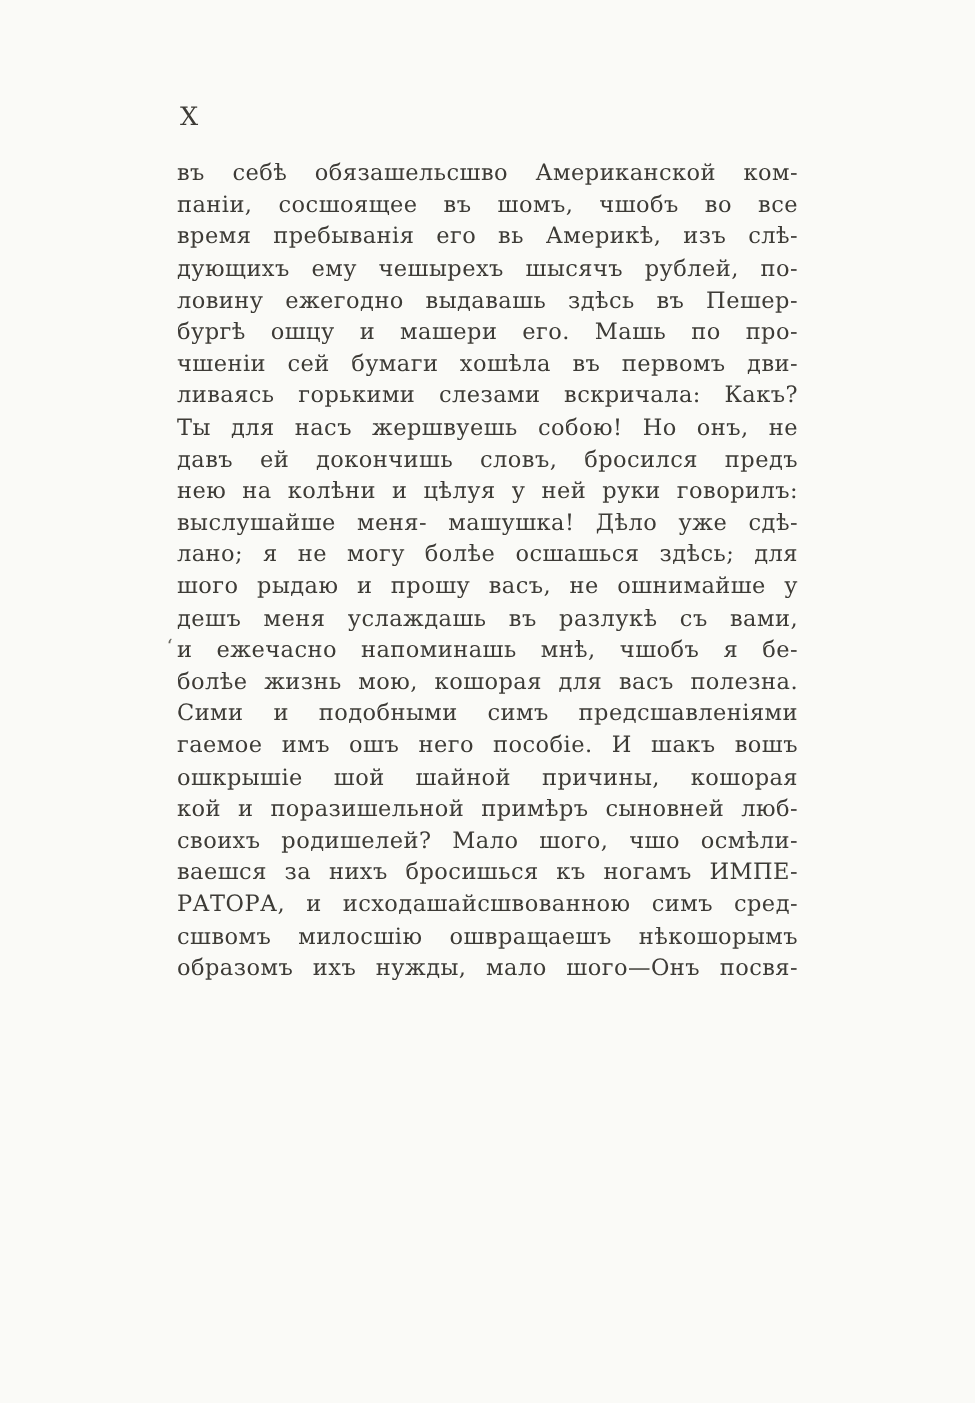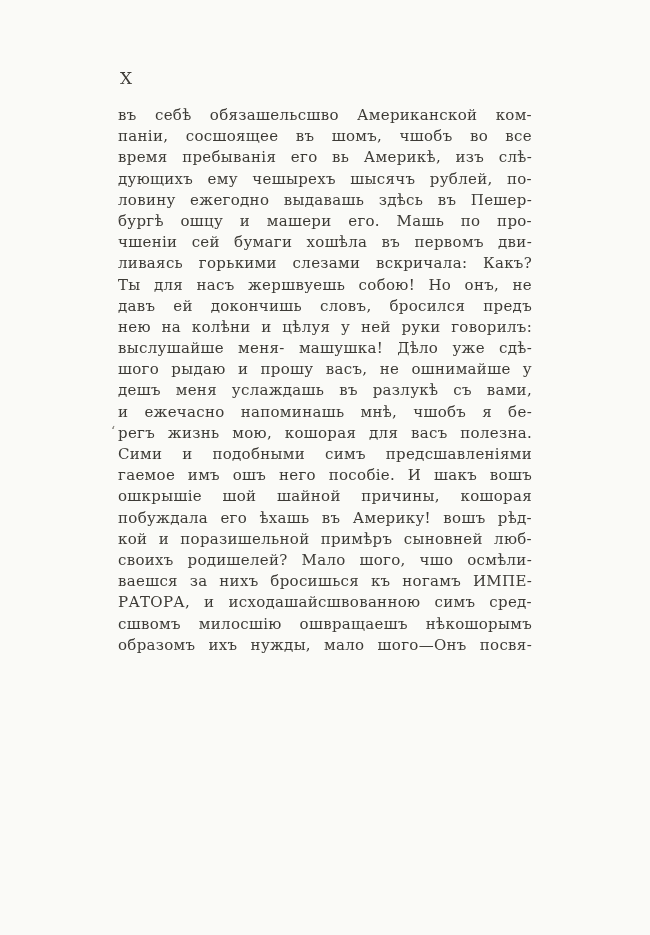--- a/index.html
+++ b/index.html
@@ -63,28 +63,28 @@
       <div class="line">время пребыванія его вь Америкѣ, изъ слѣ-</div>
       <div class="line">дующихъ ему чешырехъ шысячъ рублей, по-</div>
       <div class="line">ловину ежегодно выдавашь здѣсь въ Пешер-</div>
       <div class="line">бургѣ ошцу и машери его. Машь по про-</div>
       <div class="line">чшеніи сей бумаги хошѣла въ первомъ дви-</div>
       <div class="line">ливаясь горькими слезами вскричала: Какъ?</div>
       <div class="line">Ты для насъ жершвуешь собою! Но онъ, не</div>
       <div class="line">давъ ей докончишь словъ, бросился предъ</div>
       <div class="line">нею на колѣни и цѣлуя у ней руки говорилъ:</div>
       <div class="line">выслушайше меня- машушка! Дѣло уже сдѣ-</div>
+      <div class="line">лано; я не могу болѣе осшашься здѣсь; для</div>
       <div class="line">шого рыдаю и прошу васъ, не ошнимайше у</div>
       <div class="line">дешъ меня услаждашь въ разлукѣ съ вами,</div>
       <div class="line">и ежечасно напоминашь мнѣ, чшобъ я бе-</div>
-      <div class="line">регъ жизнь мою, кошорая для васъ полезна.</div>
+      <div class="line">болѣе жизнь мою, кошорая для васъ полезна.</div>
       <div class="line">Сими и подобными симъ предсшавленіями</div>
       <div class="line">гаемое имъ ошъ него пособіе. И шакъ вошъ</div>
       <div class="line">ошкрышіе шой шайной причины, кошорая</div>
-      <div class="line">побуждала его ѣхашь въ Америку! вошъ рѣд-</div>
       <div class="line">кой и поразишельной примѣръ сыновней люб-</div>
       <div class="line">своихъ родишелей? Мало шого, чшо осмѣли-</div>
       <div class="line">ваешся за нихъ бросишься къ ногамъ ИМПЕ-</div>
       <div class="line">РАТОРА, и исходашайсшвованною симъ сред-</div>
       <div class="line">сшвомъ милосшію ошвращаешъ нѣкошорымъ</div>
       <div class="line">образомъ ихъ нужды, мало шого—Онъ посвя-</div>
     </div>
 </div>
 
 </body></html>

